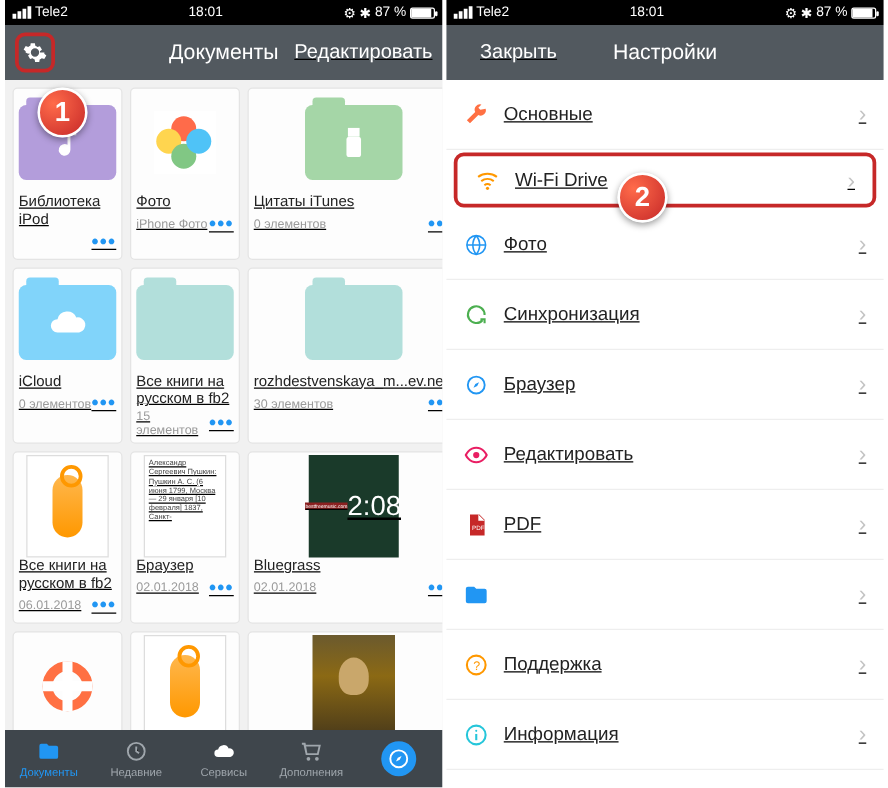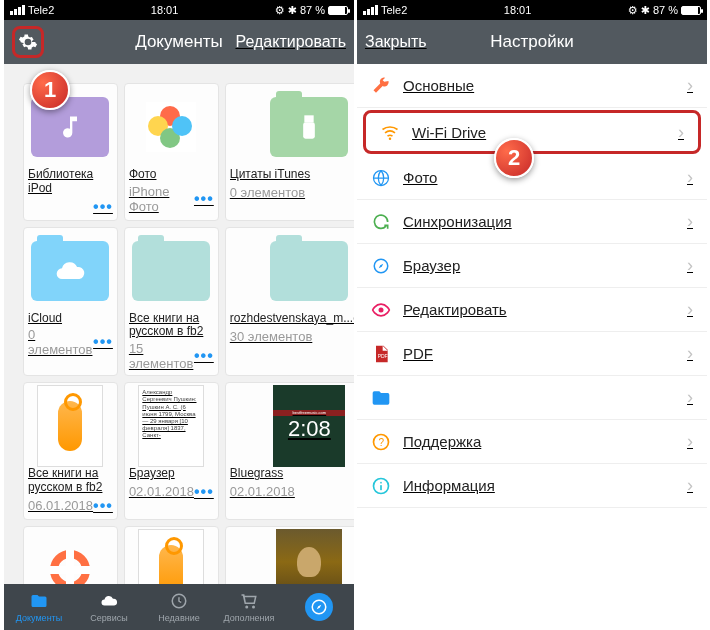--- a/index.html
+++ b/index.html
@@ -15,63 +15,63 @@
   .sig { display: flex; gap: 1px; align-items: flex-end; }
   .sig i { width: 3px; background: #fff; display: block; }
   .sig i:nth-child(1){height:4px}.sig i:nth-child(2){height:6px}.sig i:nth-child(3){height:8px}.sig i:nth-child(4){height:10px}
   .batt { width: 20px; height: 9px; border: 1px solid #fff; border-radius: 2px; position: relative; }
   .batt::after { content:""; position:absolute; right:-3px; top:2px; width:2px; height:4px; background:#fff; border-radius:1px; }
   .batt i { display:block; height:100%; width:87%; background:#fff; }
 
   
   .nav { height: 44px; background: #52595f; color: #fff; display: flex; align-items: center; padding: 0 8px; position: relative; }
   .nav .title { position: absolute; left: 0; right: 0; text-align: center; font-size: 17px; font-weight: 500; pointer-events: none; }
-  .nav .btn { font-size: 16px; color: #fff; z-index: 2; }
+  .nav .btn { font-size: 16px; color: #fff; z-index: 2; margin-left: 19px; }
   .nav .btn.right-btn { margin-left: auto; }
   .gear-btn { width: 32px; height: 32px; border: 3px solid #c62828; border-radius: 8px; display: flex; align-items: center; justify-content: center; z-index: 2; position: relative; }
   .gear-btn svg { width: 20px; height: 20px; }
 
   
-  .grid { padding: 19px; display: grid; grid-template-columns: repeat(3, 1fr); gap: 6px; overflow: hidden; height: 520px; }
+  .grid { padding: 6px; display: grid; grid-template-columns: repeat(3, 1fr); gap: 6px; overflow: hidden; height: 520px; }
   .tile { background: #fdfdfd; border: 1px solid #e4e4e4; border-radius: 4px; padding: 4px; display: flex; flex-direction: column; position: relative; }
   .thumb { height: 78px; display: flex; align-items: center; justify-content: center; }
   .folder { width: 78px; height: 60px; border-radius: 6px; position: relative; }
   .folder::before { content:""; position:absolute; top:-6px; left:6px; width:26px; height:10px; border-radius:3px 3px 0 0; background:inherit; }
   .folder-ico { position:absolute; inset:0; display:flex; align-items:center; justify-content:center; color:#fff; font-size:28px; }
   .doc { width: 66px; height: 82px; background: #fff; border: 1px solid #ddd; position: relative; overflow: hidden; }
   .doc.text { font-size: 6px; line-height: 1.2; padding: 3px; color: #444; }
   .doc.zip { display:flex; align-items:center; justify-content:center; }
   .zip-ico { width:24px; height:50px; background:linear-gradient(#ffb74d,#ff9800); border-radius:12px; position:relative; }
   .zip-ico::before { content:""; position:absolute; top:-8px; left:6px; width:12px; height:12px; border:3px solid #ff9800; border-radius:50%; background:transparent; }
   .tile-name { font-size: 12px; color: #222; line-height: 1.15; margin-top: 2px; max-height: 28px; overflow: hidden; }
   .tile-foot { display: flex; align-items: center; justify-content: space-between; margin-top: 2px; }
-  .tile-sub { font-size: 13px; color: #9a9a9a; }
+  .tile-sub { font-size: 10px; color: #9a9a9a; }
   .dots { color: #2196f3; font-size: 16px; letter-spacing: 1px; font-weight: bold; }
 
   
   .tabbar { position: absolute; bottom: 0; left: 0; right: 0; height: 46px; background: #3f464c; display: flex; }
   .tab { flex: 1; display: flex; flex-direction: column; align-items: center; justify-content: center; gap: 1px; color: #9fa6ac; font-size: 9px; }
   .tab.active { color: #2196f3; }
   .tab svg { width: 22px; height: 18px; }
   .compass { width: 28px; height: 28px; border-radius: 50%; background: #2196f3; display:flex; align-items:center; justify-content:center; color:#fff; }
 
   
   .list { }
-  .row { height: 44px; display: flex; align-items: center; padding: 0 14px; border-bottom: 1px solid #eee; font-size: 15px; color: #222; gap: 12px; position: relative; background:#fff; }
+  .row { height: 56px; display: flex; align-items: center; padding: 0 14px; border-bottom: 1px solid #eee; font-size: 15px; color: #222; gap: 12px; position: relative; background:#fff; }
   .row .chev { margin-left: auto; color: #c4c4c4; font-size: 18px; }
   .row .ico { width: 20px; height: 20px; display:flex; align-items:center; justify-content:center; }
   .row.hl { border: 3px solid #c62828; border-radius: 8px; margin: 2px 6px; height: 44px; }
 
   
   .callout { position: absolute; width: 40px; height: 40px; border-radius: 50%; background: radial-gradient(circle at 30% 30%, #ff6b4a, #c62828); color: #fff; font-size: 22px; font-weight: bold; display:flex; align-items:center; justify-content:center; border: 2px solid #fff; box-shadow: 0 2px 6px rgba(0,0,0,.4); z-index: 50; }
 
   .photos { background: #fff; width:50px; height:50px; position:relative; }
   .photos span { width:20px; height:20px; border-radius:50%; position:absolute; }
 
-  .bgimg { width:72px; height:82px; background:#1a3a2a; position:relative; display:flex; flex-direction:column; align-items:center; justify-content:center; color:#fff; }
+  .bgimg { width:72px; height:82px; background:#1a3a2a; position:relative; display:flex; flex-direction:row; align-items:center; justify-content:center; color:#fff; }
   .bgimg .tm { font-size:22px; font-weight:300; }
   .bgimg .bar { height:6px; background:#8b2020; width:100%; font-size:4px; text-align:center; line-height:6px; }
 
   .mona { width:66px; height:82px; background:linear-gradient(#6b5a2e 0%, #8b6914 40%, #4a3a1a 100%); position:relative; }
   .mona::after { content:""; position:absolute; top:18px; left:50%; transform:translateX(-50%); width:24px; height:30px; background:#c9a76b; border-radius:50% 50% 40% 40%; }
 
   .life { width:40px; height:40px; border:8px solid #ff7043; border-radius:50%; position:relative; }
   .life::before,.life::after { content:""; position:absolute; background:#fff; }
   .life::before { width:8px; height:40px; left:8px; top:-8px; }
   .life::after { width:40px; height:8px; top:8px; left:-8px; }
@@ -256,31 +256,31 @@
     </div>
 
   <div class="tabbar" id="tabbar">
       <div class="tab active">
         <div><svg viewBox="0 0 24 24">
             <path fill="currentColor" d="M10 4H4a2 2 0 00-2 2v12a2 2 0 002 2h16a2 2 0 002-2V8a2 2 0 00-2-2h-8z"></path>
           </svg></div>
         <span>Документы</span>
       </div>
       <div class="tab">
-        <div><svg viewBox="0 0 24 24" width="32" height="32">
-            <path fill="#fff" d="M19 18H6a4 4 0 010-8 6 6 0 0111.3-1A4.5 4.5 0 0119 18z"></path>
-          </svg></div>
-        <span>Сервисы</span>
-      </div>
-      <div class="tab">
         <div><svg viewBox="0 0 24 24">
             <circle cx="12" cy="12" r="9" fill="none" stroke="currentColor" stroke-width="2"></circle>
             <path stroke="currentColor" stroke-width="2" d="M12 7v5l3 2"></path>
           </svg></div>
         <span>Недавние</span>
+      </div>
+      <div class="tab">
+        <div><svg viewBox="0 0 24 24" width="32" height="32">
+            <path fill="#fff" d="M19 18H6a4 4 0 010-8 6 6 0 0111.3-1A4.5 4.5 0 0119 18z"></path>
+          </svg></div>
+        <span>Сервисы</span>
       </div>
       <div class="tab">
         <div><svg viewBox="0 0 24 24">
             <path fill="none" stroke="currentColor" stroke-width="2" d="M5 6h16l-2 9H7zM7 15l-2-11H2m7 17a1 1 0 100-2 1 1 0 000 2zm9 0a1 1 0 100-2 1 1 0 000 2z"></path>
           </svg></div>
         <span>Дополнения</span>
       </div>
       <div class="tab">
         <div class="compass">
           <svg viewBox="0 0 24 24" width="18" height="18">

